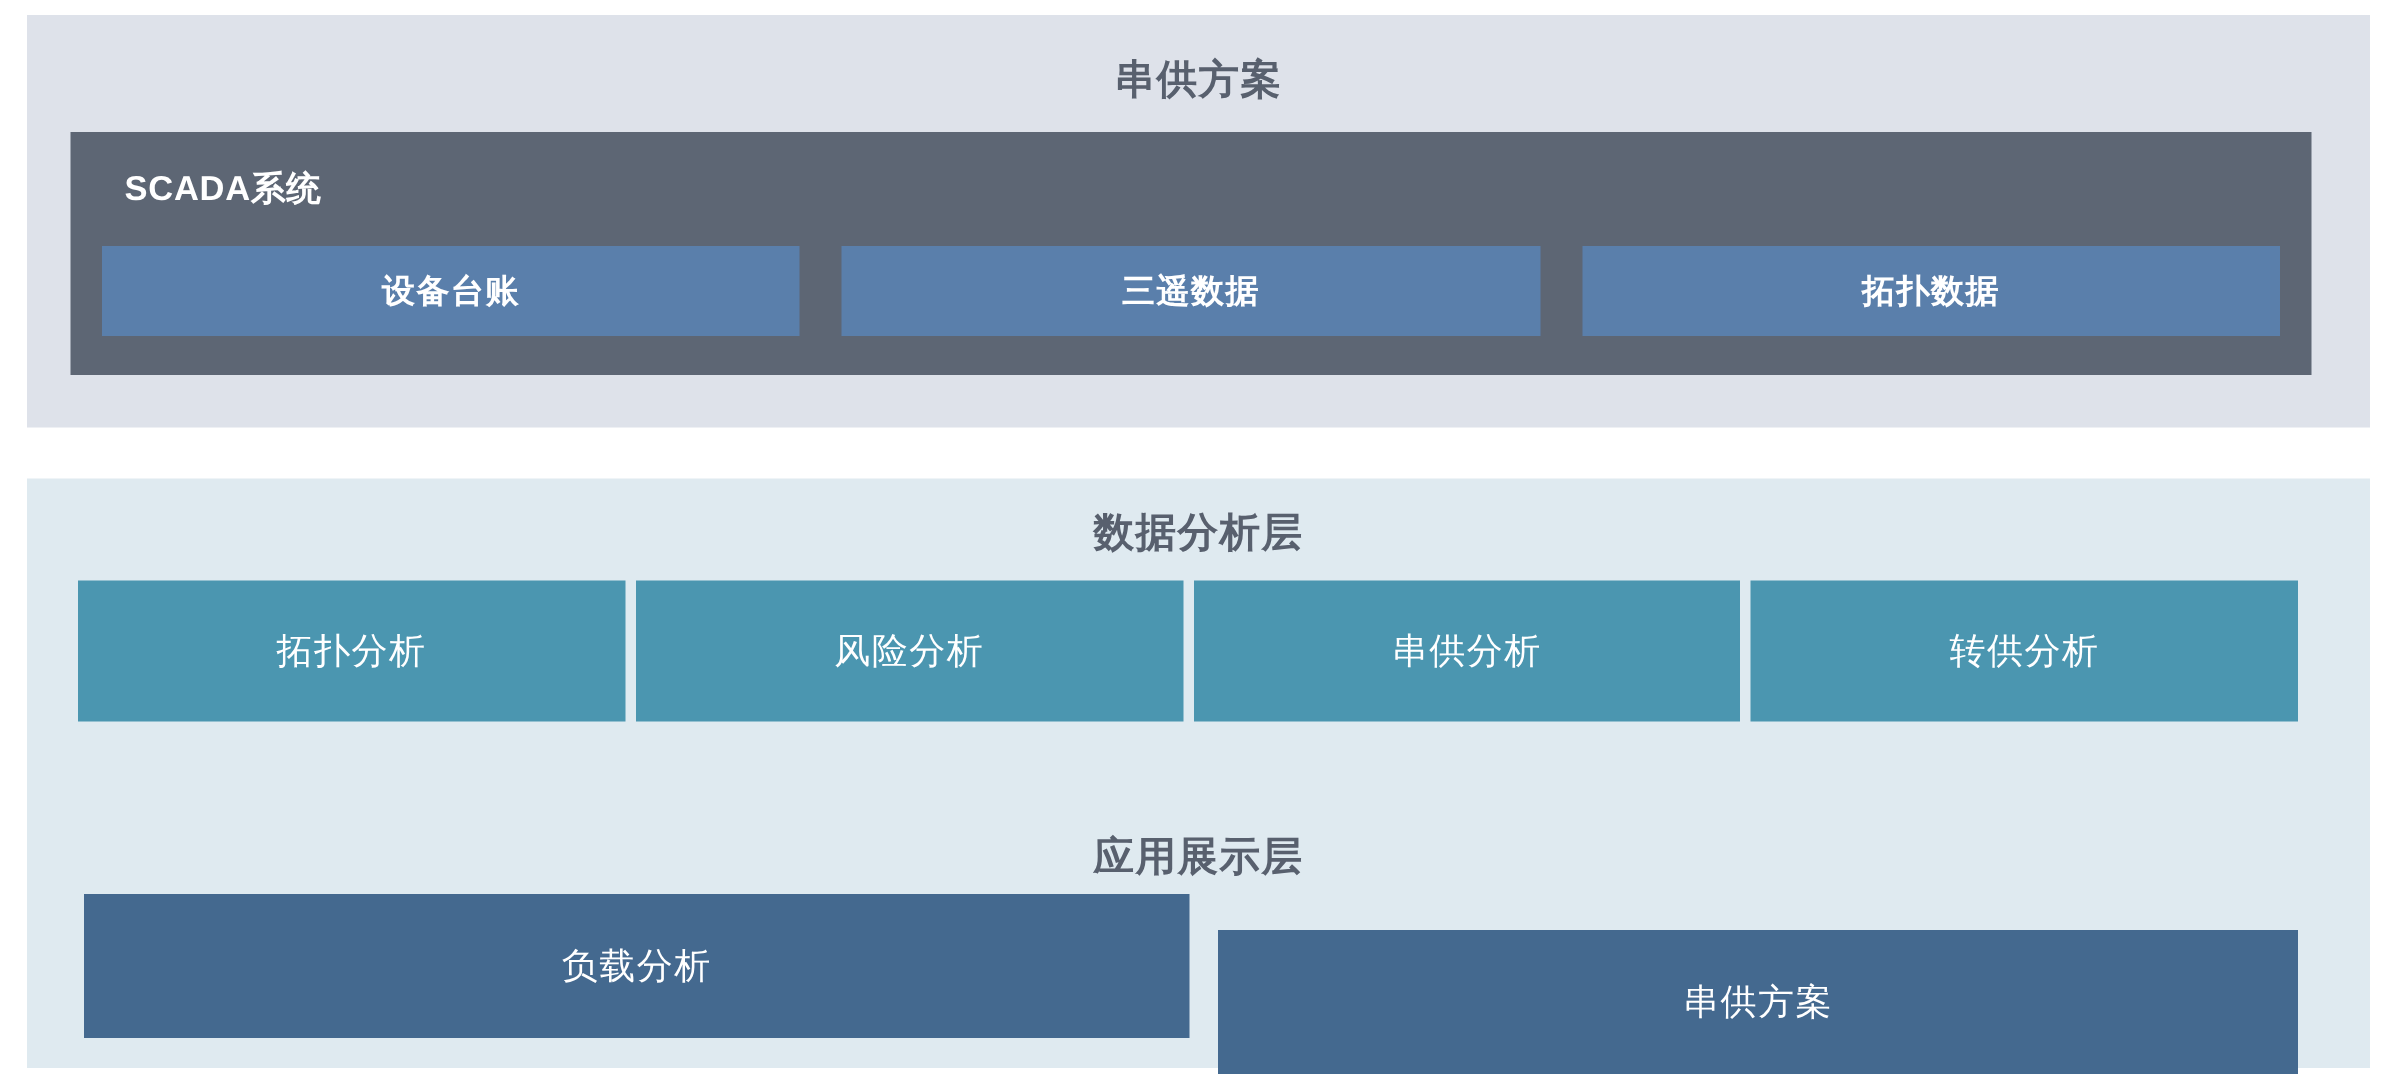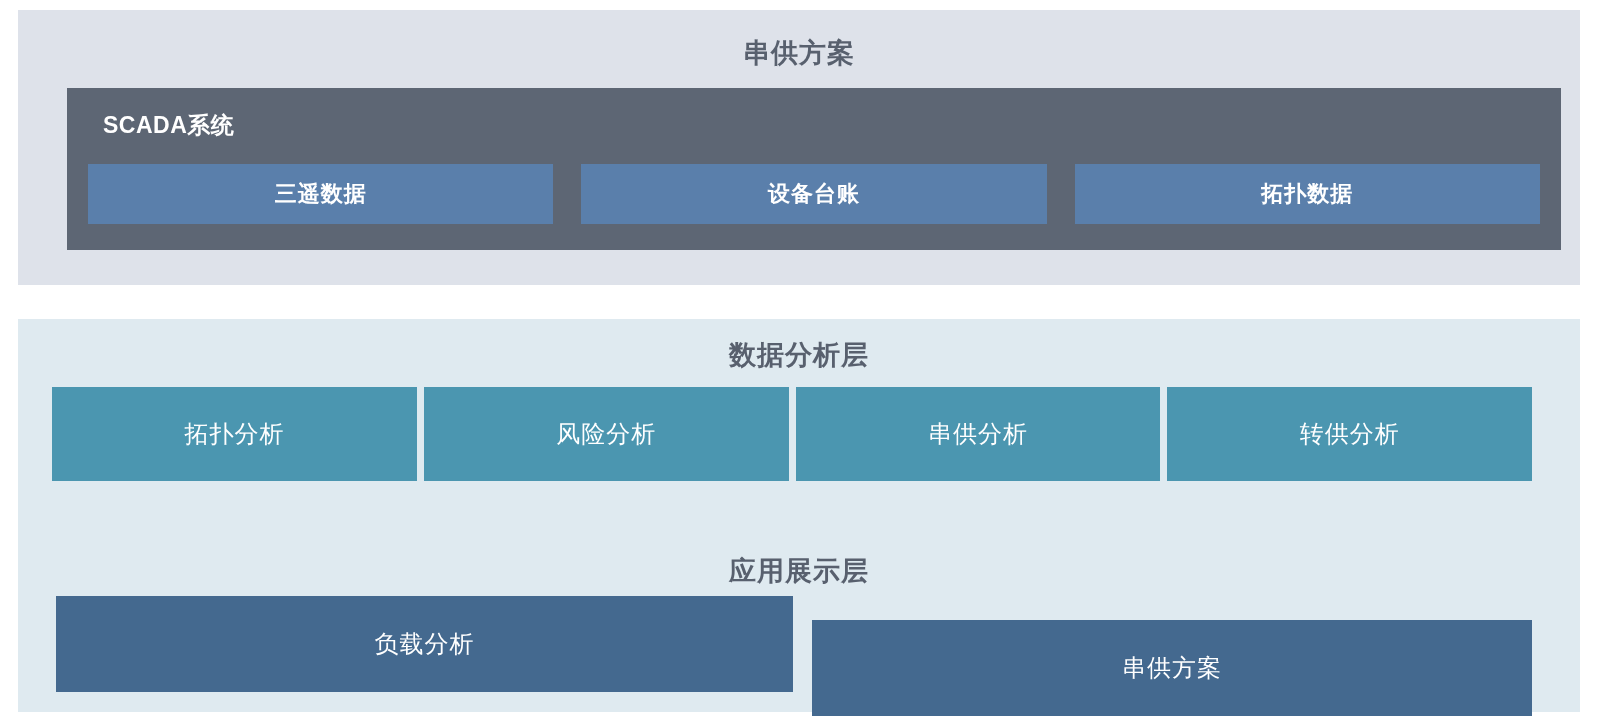--- a/index.html
+++ b/index.html
@@ -50,21 +50,20 @@
     padding-top: 30px;
   }
 
   .scada-box {
     position: absolute;
     left: 29px;
     top: 78px;
     width: 1494px;
     height: 162px;
     background: #5d6674;
-    margin-left: 20px;
   }
   .scada-label {
     position: absolute;
     left: 36px;
     top: 22px;
     font-size: 23px;
     font-weight: bold;
     color: #ffffff;
     letter-spacing: 0.5px;
     white-space: nowrap;
@@ -164,22 +163,22 @@
 
 <div class="diagram">
 
   <section class="layer" id="layer-collect">
     <div class="layer-title">串供方案</div>
 
     <div class="scada-box">
       <div class="scada-label">SCADA系统</div>
 
       <div class="scada-items">
+        <div class="scada-item">设备台账</div>
         <div class="scada-item">三遥数据</div>
-        <div class="scada-item">设备台账</div>
         <div class="scada-item">拓扑数据</div>
       </div>
     </div>
   </section>
 
   <section class="layer" id="layer-analysis">
     <div class="layer-title">数据分析层</div>
 
     <div class="analysis-items">
       <div class="analysis-item">拓扑分析</div>

